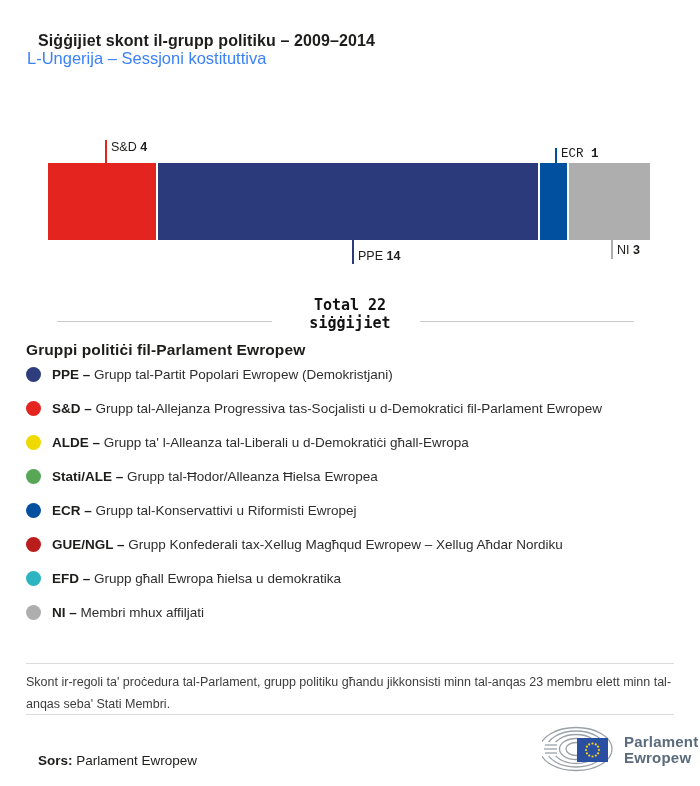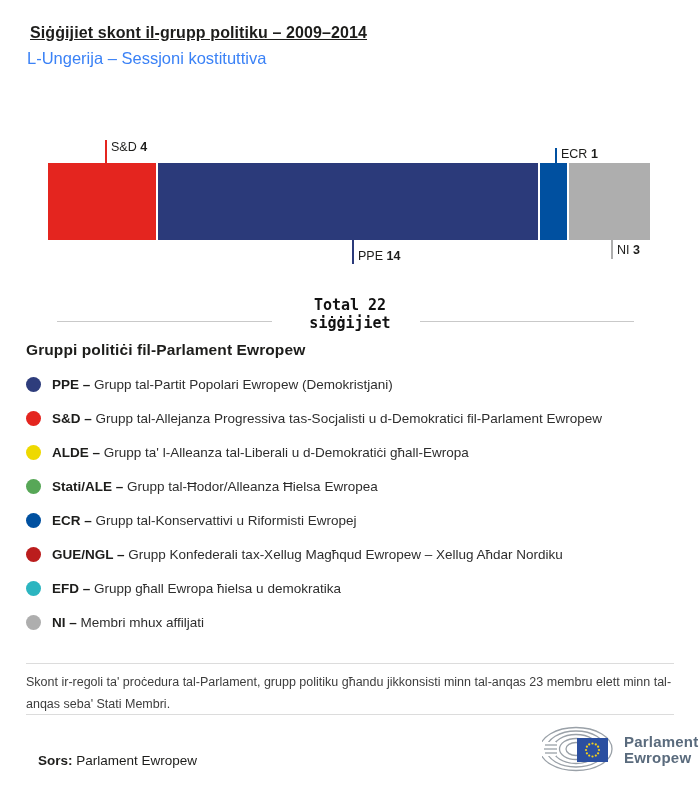--- a/index.html
+++ b/index.html
@@ -17,58 +17,58 @@
   
   .chart{left:0;top:135px;width:643px;height:140px;}
   .bar{position:absolute;left:48px;top:28px;width:602px;height:77px;display:flex;gap:2px;}
   .seg{height:100%;}
   .tick{position:absolute;width:2px;}
   .callout-label{position:absolute;font-size:12.5px;color:#1d1d1b;white-space:nowrap;}
   .callout-label b{font-weight:700;}
   .tick-sd{left:105px;top:5px;height:24px;}
   .lbl-sd{left:111px;top:5px;}
   .tick-ecr{left:555px;top:13px;height:16px;}
-  .lbl-ecr{left:561px;top:12px;}
+  .lbl-ecr{left:561px;top:12px;font-family:Liberation Mono, monospace;}
   .tick-ppe{left:352px;top:105px;height:24px;}
   .lbl-ppe{left:358px;top:114px;}
   .tick-ni{left:611px;top:105px;height:19px;}
   .lbl-ni{left:617px;top:108px;}
 
   
   .total-wrap{left:0;top:294px;width:700px;height:46px;}
   .div-line{position:absolute;height:1px;background:#c9c9c9;top:27px;}
   .div-line.left{left:57px;width:215px;}
   .div-line.right{left:420px;width:214px;}
   .total-text{position:absolute;left:250px;top:2px;width:200px;text-align:center;
     font-family:"DejaVu Sans Mono",monospace;font-weight:700;font-size:15px;line-height:18px;color:#111;}
 
   
   .legend-heading{left:26px;top:341px;font-size:15.5px;font-weight:700;letter-spacing:.1px;}
   .legend{left:26px;top:367px;list-style:none;margin:0;padding:0;width:660px;}
-  .legend li{height:34px;display:flex;align-items:center;}
+  .legend li{height:34px;display:flex;align-items:flex-start;}
   .dot{width:15px;height:15px;border-radius:50%;flex:0 0 15px;margin-right:11px;}
   .legend-text{font-size:13.5px;color:#2e2e2e;white-space:nowrap;}
   .legend-text b{font-weight:700;color:#1d1d1b;}
 
   
   .rule{left:26px;width:648px;height:1px;background:#dcdcdc;}
   .rule1{top:663px;}
   .rule2{top:714px;}
   .footnote{left:26px;top:671px;width:654px;font-size:12.5px;line-height:22px;color:#3d3d3d;}
   .source{left:38px;top:753px;font-size:13.5px;color:#1d1d1b;}
   .source b{font-weight:700;}
 
   .logo{left:542px;top:724px;display:flex;gap:8px;align-items:flex-start;}
   .logo svg{display:block;}
   .logo-text{margin-top:10px;font-size:15px;line-height:15.5px;font-weight:700;color:#5a6b7d;letter-spacing:.2px;}
 </style>
 </head>
 <body>
 
-<h1 class="abs title" style="margin:4px;text-decoration:underline;">Siġġijiet skont il-grupp politiku – 2009–2014</h1>
+<h1 class="abs title" style="margin:12px;">Siġġijiet skont il-grupp politiku – 2009–2014</h1>
 <div class="abs subtitle">L-Ungerija – Sessjoni kostituttiva</div>
 
 <div class="abs chart">
 
   <span class="tick tick-sd" style="background: rgb(228, 37, 31);"></span>
   <span class="callout-label lbl-sd"><span>S&amp;D</span> <b>4</b></span>
 
   <span class="tick tick-ecr" style="background: rgb(0, 80, 160);"></span>
   <span class="callout-label lbl-ecr"><span>ECR</span> <b>1</b></span>
 

